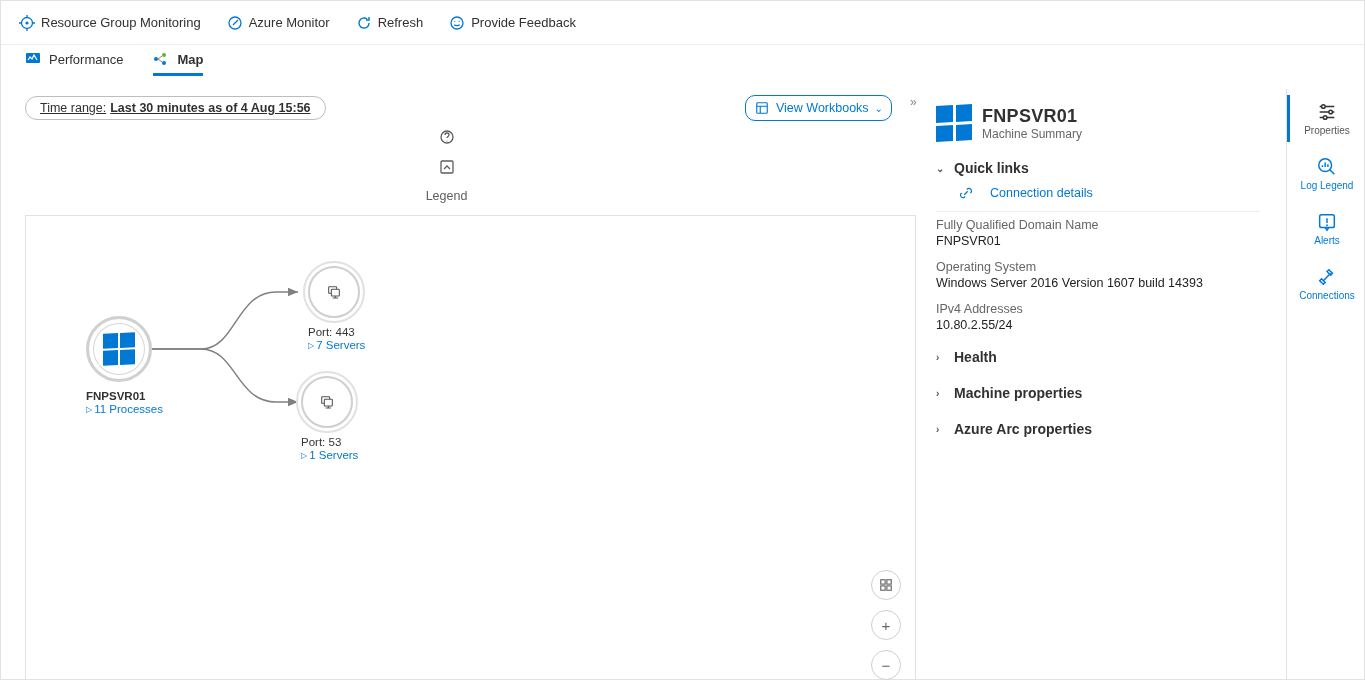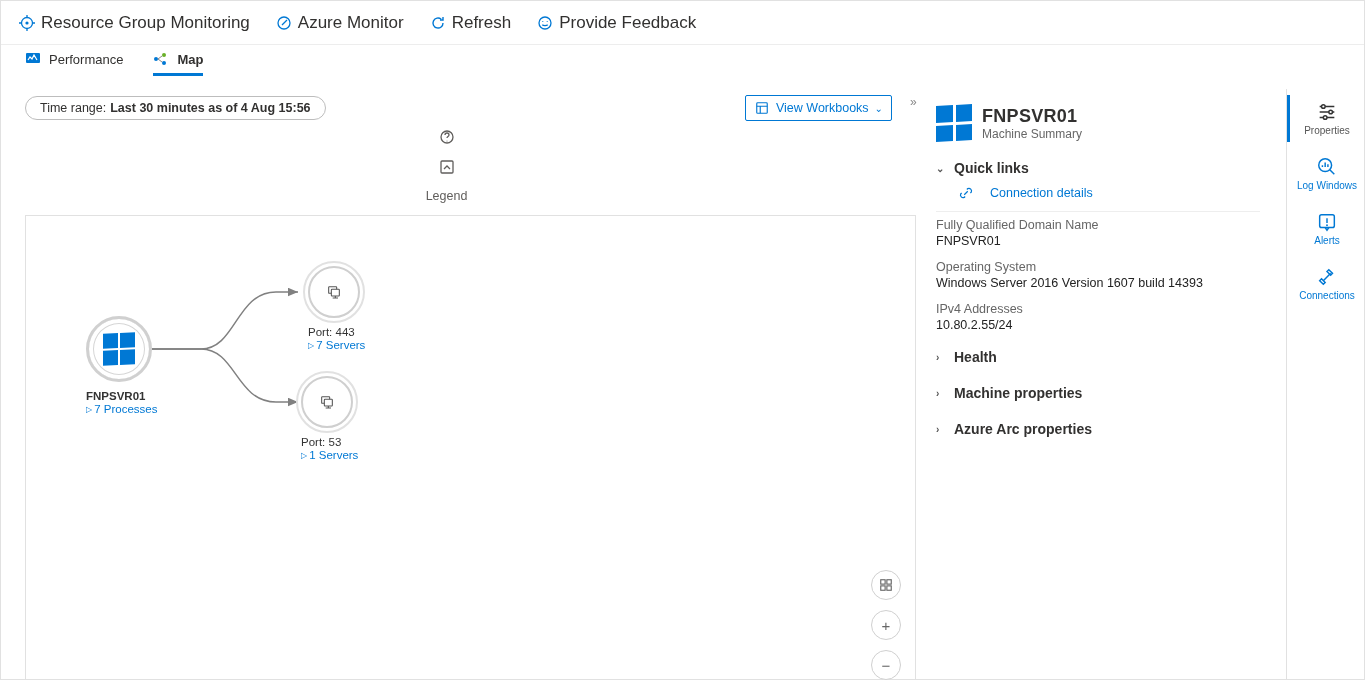--- a/index.html
+++ b/index.html
@@ -1,36 +1,36 @@
 <!DOCTYPE html>
 <html><head>
 <meta charset="utf-8">
 <style>
   * { box-sizing: border-box; margin: 0; padding: 0; }
   html, body { width: 1365px; height: 680px; font-family: "Segoe UI", Arial, sans-serif; font-size: 13px; color: #323130; background: #fff; }
   .frame { border: 1px solid #e1e1e1; width: 1365px; height: 680px; position: relative; background: #fff; }
 
   
   .cmdbar { height: 44px; border-bottom: 1px solid #ededed; display:flex; align-items:center; padding: 0 18px; gap: 26px; }
-  .cmd { display:flex; align-items:center; gap:6px; color:#323130; cursor:pointer; font-size:17px; }
+  .cmd { display:flex; align-items:center; gap:6px; color:#323130; cursor:pointer; font-size:13px; }
   .cmd .ic { color:#0078d4; }
   .ic { display:inline-flex; width:16px; height:16px; align-items:center; justify-content:center; }
 
   
   .tabs { height:44px; display:flex; align-items:flex-start; gap:30px; padding:0 24px; }
   .tabs .tab { display:flex; align-items:center; gap:8px; cursor:pointer; padding:6px 0; border-bottom:3px solid transparent; font-size:13px; color:#323130; }
   .tabs .tab.active { border-bottom-color:#0078d4; font-weight:600; }
   .tabs .tab .ic { color:#0078d4; }
 
   
   .controls { display:flex; align-items:center; padding:6px 24px 8px 24px; gap:10px; }
-  .pill { border:1px solid #bdbdbd; border-radius:14px; padding:4px 14px; font-size:12.5px; cursor:pointer; display:flex; align-items:center; gap:4px; }
+  .pill { border:1px solid #bdbdbd; border-radius:14px; padding:4px 14px; font-size:12.5px; cursor:pointer; display:flex; align-items:center; gap:4px;text-decoration:underline; }
   .pill b { font-weight:600; }
   .spacer { flex:1; }
-  .wbbtn { border:1px solid #0078d4; color:#0078d4; background:#fff; border-radius:2px; font-size:12.5px; padding:4px 8px; display:flex; align-items:center; gap:6px; cursor:pointer; }
+  .wbbtn { border:1px solid #0078d4; color:#0078d4; background:#fff; border-radius:10px; font-size:12.5px; padding:4px 8px; display:flex; align-items:center; gap:6px; cursor:pointer; }
   .wbbtn .chev { font-size:10px; }
   .subctrls { display:flex; align-items:center; gap:14px; padding:0 24px 6px 0; justify-content:flex-end; color:#605e5c; font-size:12.5px;flex-direction:column; }
   .subctrls .ic { color:#605e5c; cursor:pointer; }
   .subctrls span { cursor:pointer; }
 
   
   .main { display:flex; height:calc(100% - 44px - 44px); }
   .leftcol { flex:1; display:flex; flex-direction:column; }
   .canvaswrap { flex:1; padding:0 0 0 24px; position:relative; }
   .canvas { border:1px solid #e1e1e1; position:relative; height:480px; margin-right:0; margin-top:6px; overflow:hidden; }
@@ -212,21 +212,21 @@
                     <span></span>
                     <span></span>
                     <span></span>
                     <span></span>
                   </span>
                 </span>
             </div>
             <div class="nlabel"><b>FNPSVR01</b></div>
             <div class="nlink">
                 <span class="tri">▷</span>
-                <span>7 Processes</span>
+                <span>11 Processes</span>
               </div>
           </div>
 
           <div class="node-port port1">
             <div class="dbl">
               <span class="ic svr-ic">
                 <svg viewBox="0 0 24 24" width="22" height="22" fill="none" stroke="currentColor" stroke-width="1.6">
                     <rect x="4" y="4" width="12" height="10" rx="1"></rect>
                     <rect x="8" y="8" width="12" height="10" rx="1" fill="#fff"></rect>
                     <path d="M14 18v3M10 21h8"></path>
@@ -352,21 +352,21 @@
         <span>Properties</span>
       </div>
       <div class="rail-item blue">
         <span class="ic">
           <svg viewBox="0 0 24 24" width="22" height="22" fill="none" stroke="currentColor" stroke-width="1.6">
               <circle cx="10" cy="10" r="7"></circle>
               <path d="M15 15l5 5"></path>
               <path d="M7 12v-2M10 12V7M13 12v-3"></path>
             </svg>
         </span>
-        <span>Log Windows</span>
+        <span>Log Legend</span>
       </div>
       <div class="rail-item blue">
         <span class="ic">
           <svg viewBox="0 0 24 24" width="22" height="22" fill="none" stroke="currentColor" stroke-width="1.6">
               <rect x="4" y="4" width="16" height="14" rx="2"></rect>
               <path d="M12 8v5"></path>
               <circle cx="12" cy="15.5" r="1" fill="currentColor" stroke="none"></circle>
               <path d="M10 18l2 3 2-3"></path>
             </svg>
         </span>

